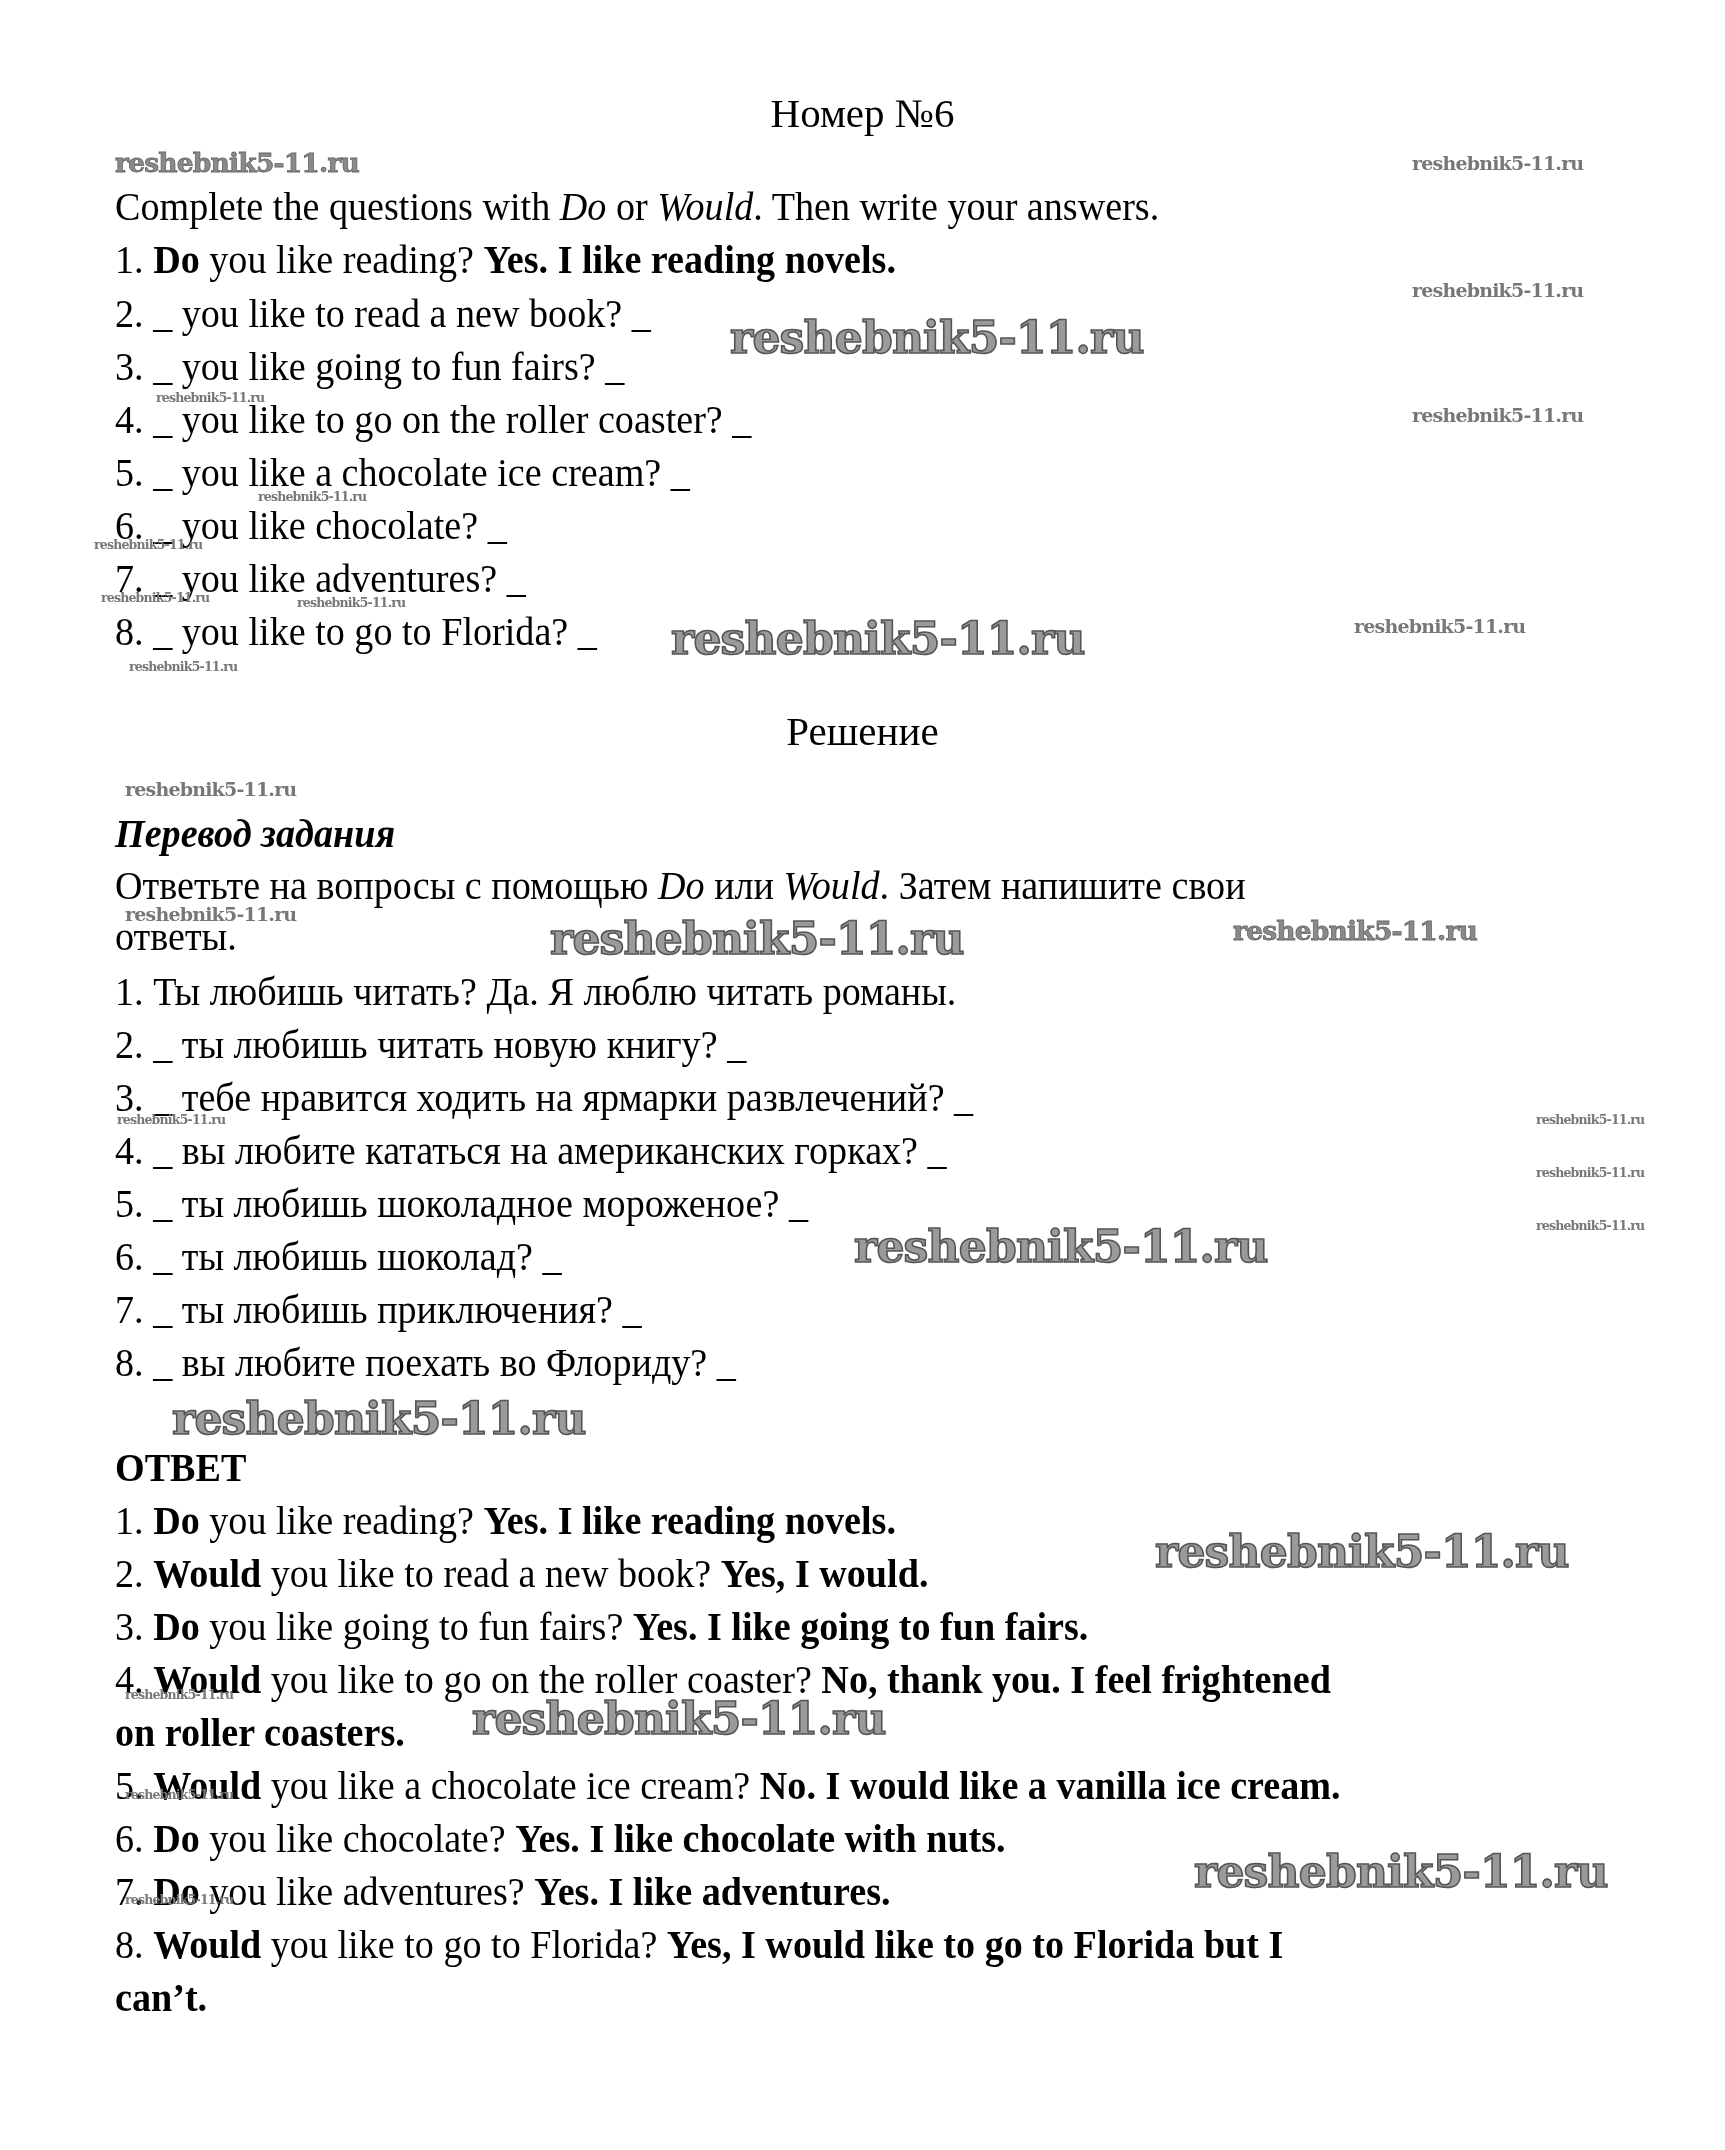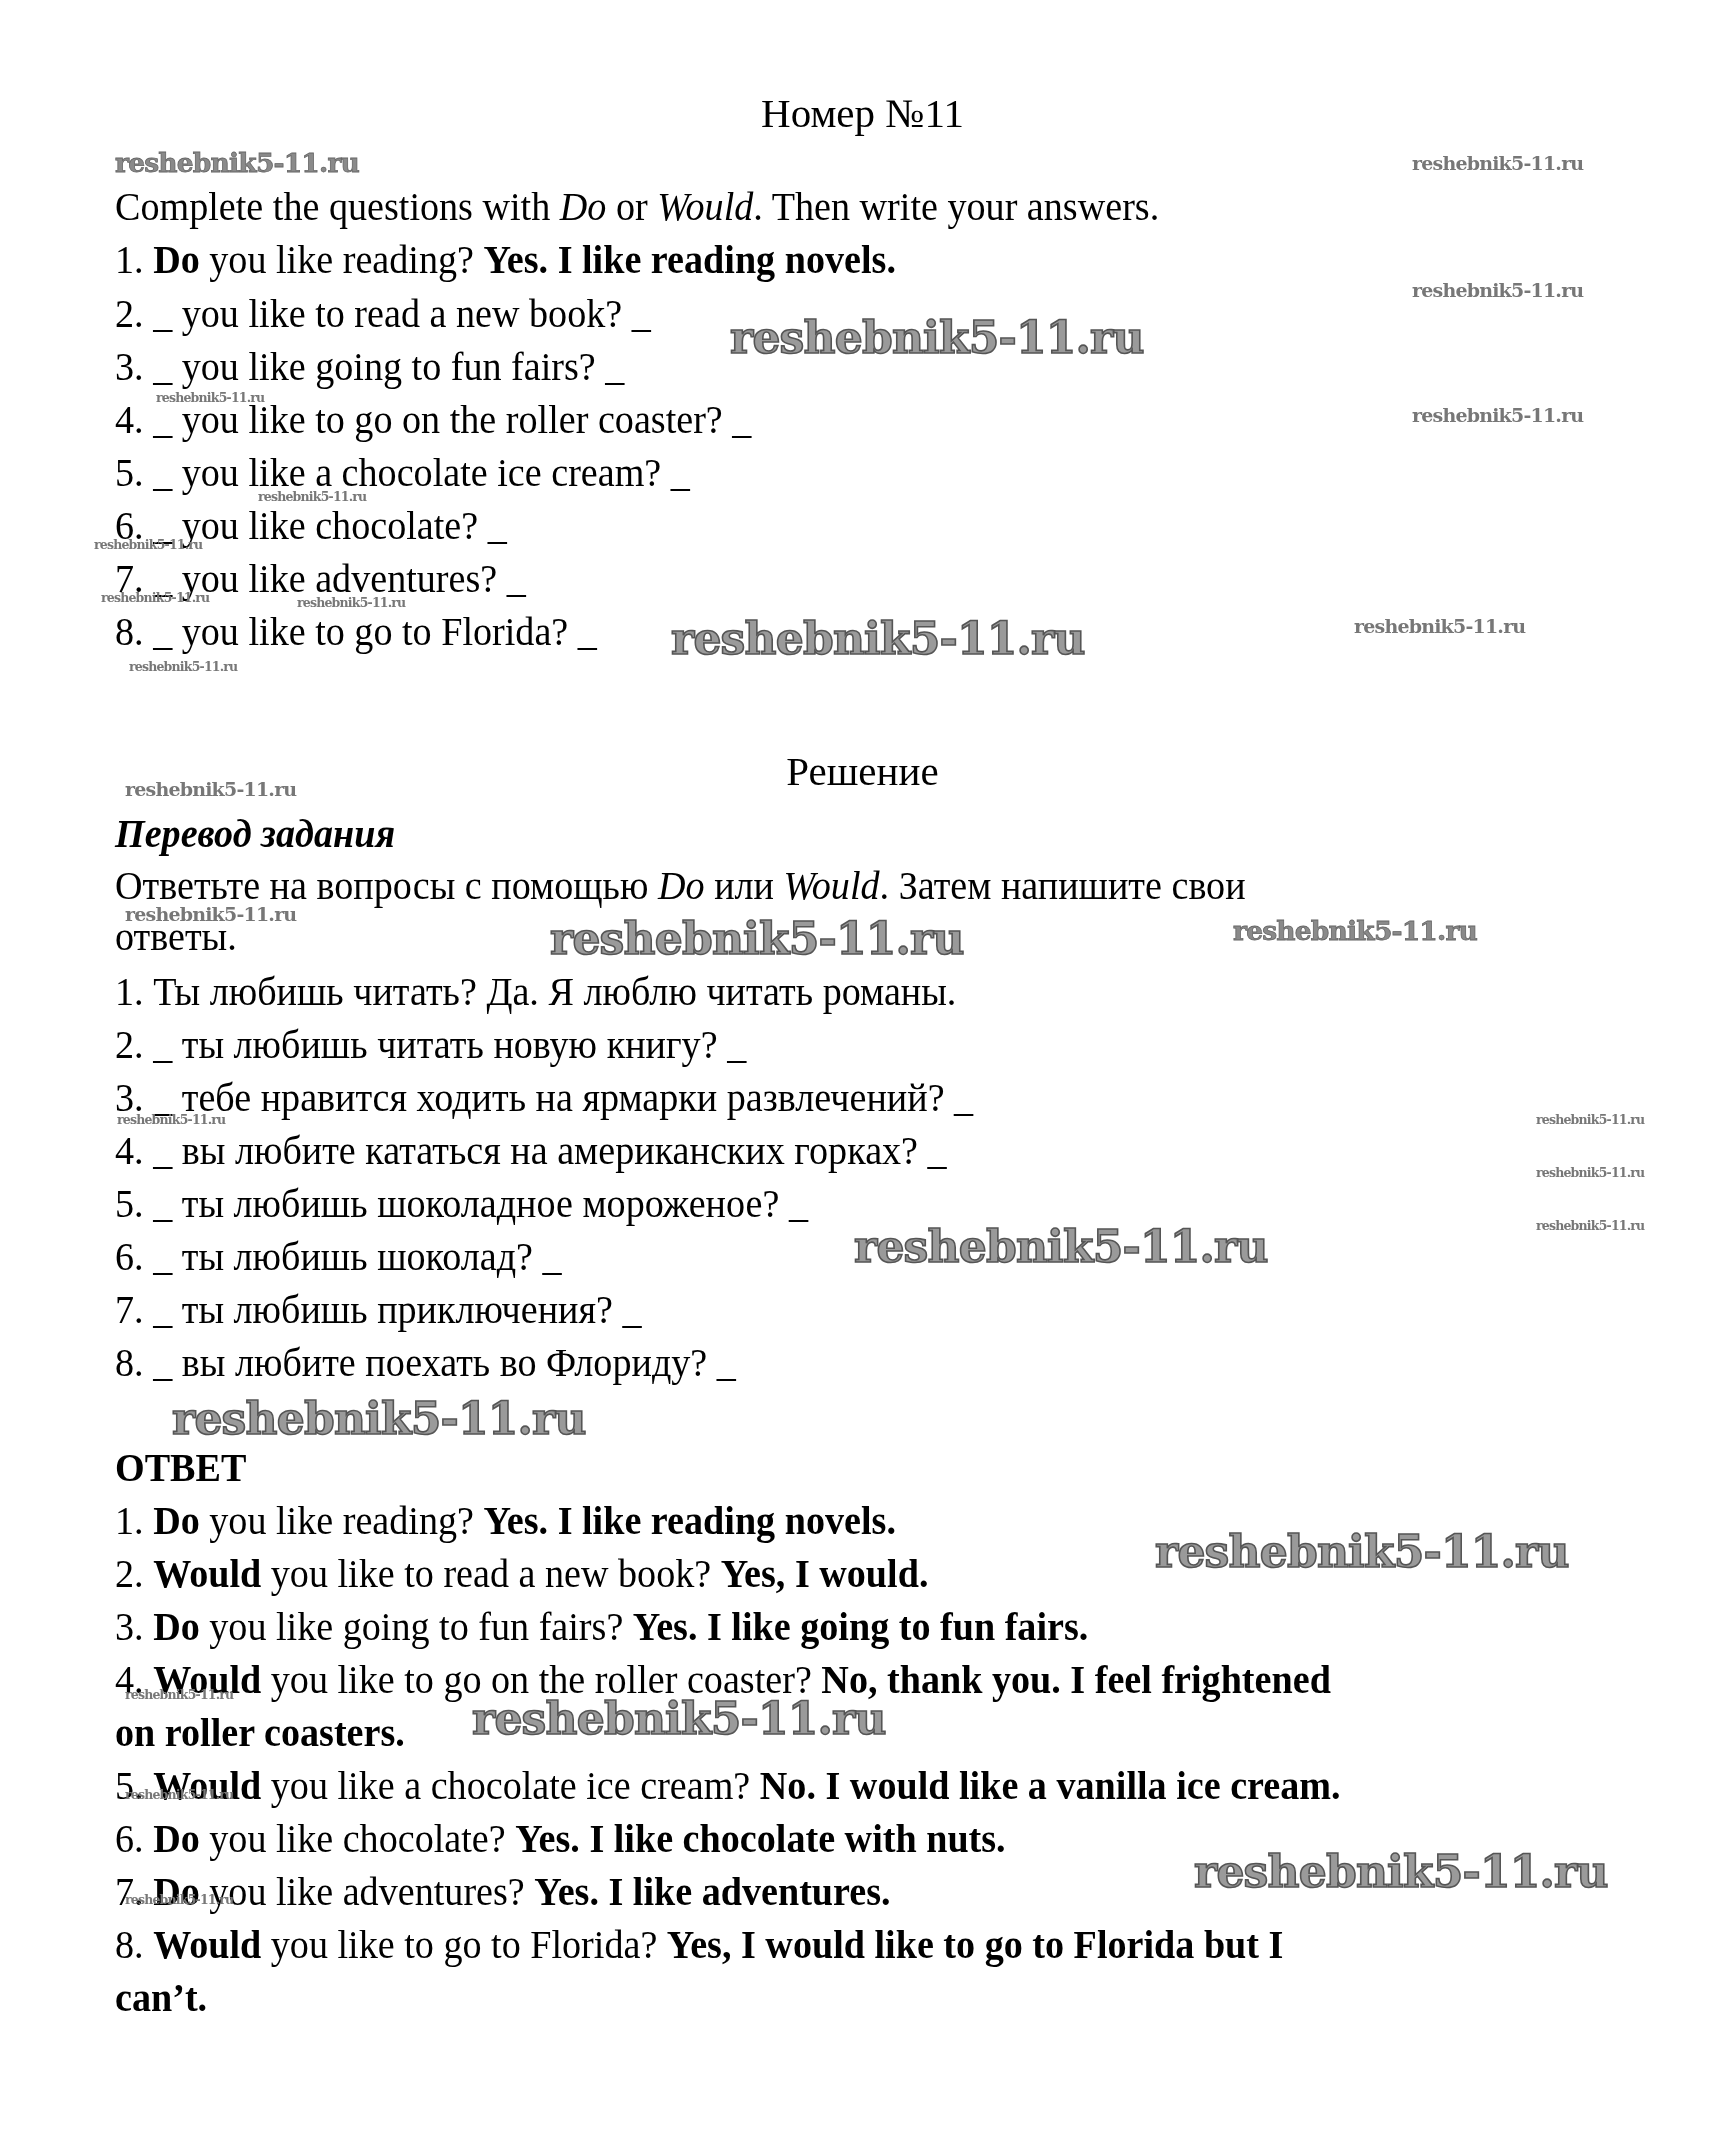--- a/index.html
+++ b/index.html
@@ -11,34 +11,34 @@
   i, .i { font-style:italic; }
   .wm { position:absolute; font-family:"DejaVu Serif", serif; font-weight:bold; color:#8a8a8a; white-space:nowrap; letter-spacing:-0.8px; }
   .wm.big { font-size:44px; color:#9a9a9a; -webkit-text-stroke:1.6px #555; }
   .wm.med { font-size:26.5px; color:#8a8a8a; -webkit-text-stroke:0.8px #666; }
   .wm.sm { font-size:19px; color:#777; }
   .wm.xs { font-size:12.5px; color:#777; }
 </style>
 </head>
 <body>
 
-<div class="center" style="top:90px;">Номер №11</div>
+<div class="center" style="top:90px;">Номер №6</div>
 
 <div class="line" style="top:183px;"><span>Complete the questions with </span><i>Do</i><span> or </span><i>Would</i><span>. Then write your answers.</span></div>
 
 <div class="line" style="top:236px;"><span>1.</span> <b>Do</b><span> you like reading? </span><b>Yes. I like reading novels.</b></div>
 <div class="line" style="top:290px;"><span>2.</span><span> _ you like to read a new book? _</span></div>
 <div class="line" style="top:343px;"><span>3.</span><span> _ you like going to fun fairs? _</span></div>
 <div class="line" style="top:396px;"><span>4.</span><span> _ you like to go on the roller coaster? _</span></div>
 <div class="line" style="top:449px;"><span>5.</span><span> _ you like a chocolate ice cream? _</span></div>
 <div class="line" style="top:502px;"><span>6.</span><span> _ you like chocolate? _</span></div>
 <div class="line" style="top:555px;"><span>7.</span><span> _ you like adventures? _</span></div>
 <div class="line" style="top:608px;"><span>8.</span><span> _ you like to go to Florida? _</span></div>
 
-<div class="center" style="top:748px;text-align:center;">Решение</div>
+<div class="center" style="top:708px;text-align:center;">Решение</div>
 
 <div class="line" style="top:810px;font-weight:bold;font-style:italic;">Перевод задания</div>
 
 <div class="line" style="top:862px;"><span>Ответьте на вопросы с помощью </span><i>Do</i><span> или </span><i>Would</i><span>. Затем напишите свои</span></div>
 <div class="line" style="top:913px;">ответы.</div>
 
 <div class="line" style="top:968px;">1. Ты любишь читать? Да. Я люблю читать романы.</div>
 <div class="line" style="top:1021px;">2. _ ты любишь читать новую книгу? _</div>
 <div class="line" style="top:1074px;">3. _ тебе нравится ходить на ярмарки развлечений? _</div>
 <div class="line" style="top:1127px;">4. _ вы любите кататься на американских горках? _</div>

